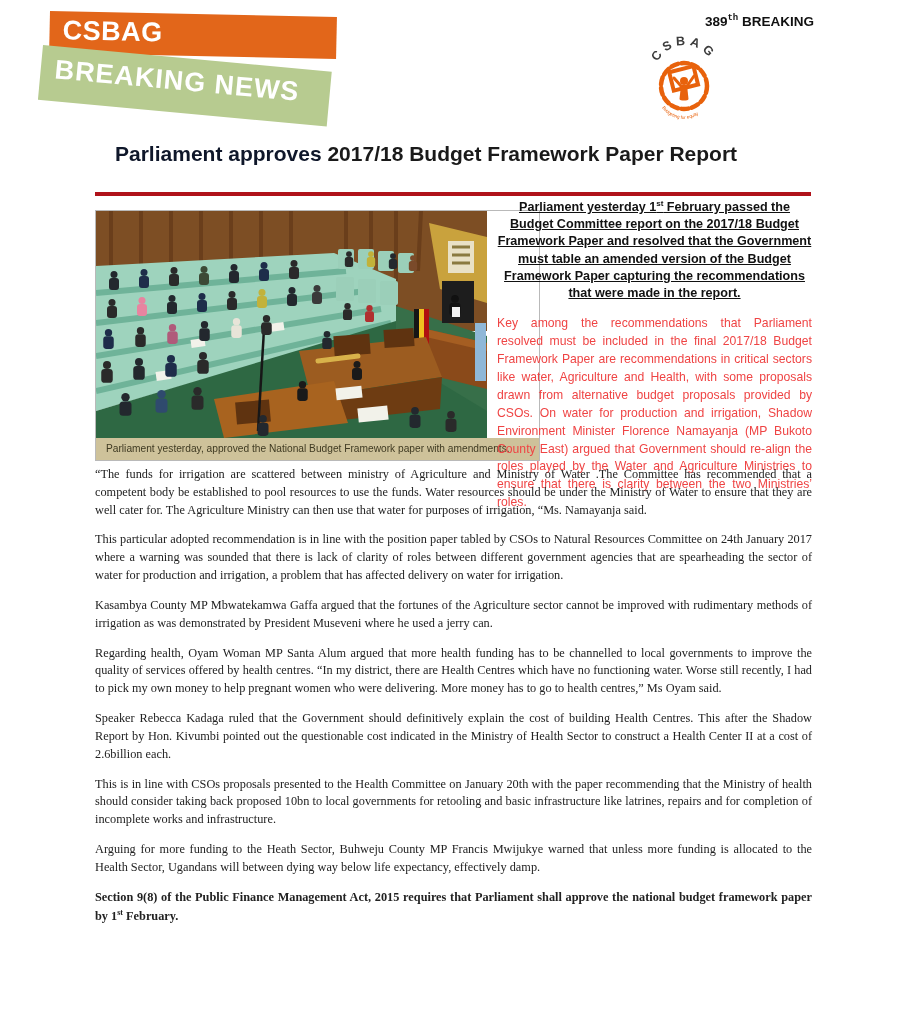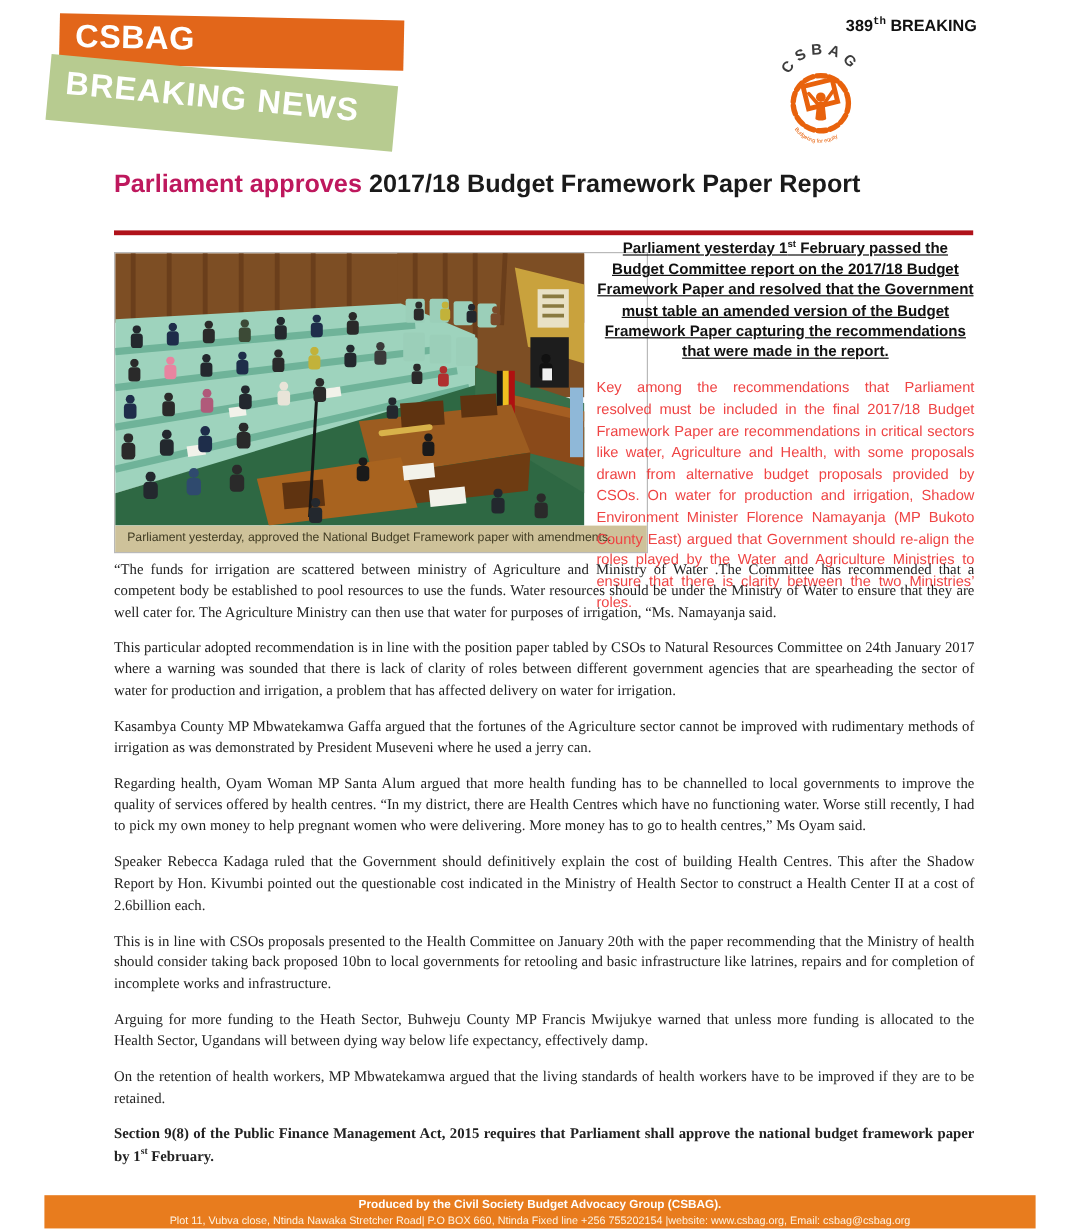--- a/index.html
+++ b/index.html
@@ -15,21 +15,21 @@
     background:#b7cb90; transform:rotate(5.3deg); transform-origin:left top;
     color:#fff; font-weight:bold; font-size:27px; padding:8px 0 0 14px; letter-spacing:1px; }
 
   .edition { position:absolute; top:13px; right:86px; font-size:13.5px; font-weight:bold; color:#111; }
   .edition sup { font-size:9px;font-family:Liberation Mono, monospace; }
 
   .logo { position:absolute; left:644px; top:30px; width:80px; height:90px; }
 
   
   .title { position:absolute; left:95px; top:142px; width:717px; font-size:21px; font-weight:bold; color:#1a1a1a; }
-  .title .hl { color:#be185d; }
+  .title .hl { color:#0f172a;margin-left:20px; }
   .rule { position:absolute; left:95px; top:192px; width:716px; height:4px; background:#b0121a; }
 
   
   .photo-wrap { position:absolute; left:95px; top:210px; width:445px; border:1px solid #b9b9b9; }
   .photo-wrap svg { display:block; }
   .caption { background:#cec29a; color:#3f3a22; font-size:10.2px; padding:5px 8px 6px 10px; }
 
   
   .rightcol { position:absolute; left:497px; top:199px; width:315px; }
   .lead { font-weight:bold; font-size:12.6px; line-height:1.36; text-align:center; color:#111;text-decoration:underline; }
@@ -223,22 +223,17 @@
   </div>
 
   <div class="bodycol">
     <p>“The funds for irrigation are scattered between ministry of Agriculture and Ministry of  Water .The Committee has recommended that a competent body be established to pool resources to use the funds.  Water resources should be under the Ministry of Water to ensure that they are well cater for. The Agriculture Ministry can then use that water for purposes of irrigation, “Ms. Namayanja said.</p>
     <p>This particular adopted recommendation is in line with the position paper tabled by CSOs to Natural Resources Committee on 24th January 2017 where a warning was sounded that there is lack of clarity of roles between different government agencies that are spearheading the sector of water for production and irrigation, a problem that has affected delivery on water for irrigation.</p>
     <p>Kasambya County MP Mbwatekamwa Gaffa argued that the fortunes of the Agriculture sector cannot be improved with rudimentary methods of irrigation as was demonstrated by President Museveni where he used a jerry can.</p>
     <p>Regarding health, Oyam Woman MP Santa Alum argued that more health funding has to be channelled to local governments to improve the quality of services offered by health centres.  “In my district, there are Health Centres which have no functioning water.  Worse still recently, I had to pick my own money to help pregnant women who were delivering. More money has to go to health centres,” Ms Oyam said.</p>
     <p>Speaker Rebecca Kadaga ruled that the Government should definitively explain the cost of building Health Centres. This after the Shadow Report by Hon. Kivumbi pointed out the questionable cost indicated in the Ministry of Health Sector to construct a Health Center II at a cost of 2.6billion each.</p>
     <p>This is in line with CSOs proposals presented to the Health Committee on January 20th with the paper recommending that the Ministry of health should consider taking back proposed 10bn to local governments for retooling and basic infrastructure like latrines, repairs and for completion of incomplete works and infrastructure.</p>
     <p>Arguing for more funding to the Heath Sector, Buhweju County MP Francis Mwijukye warned that unless more funding is allocated to the Health Sector, Ugandans will between dying way below life expectancy, effectively damp.</p>
-    <p>On the retention of health workers, MP Mbwatekamwa argued that the living standards of health workers have to be improved if they are to be retained.</p>
     <p class="orange-note"><span>Section 9(8) of the Public Finance Management Act, 2015 requires that Parliament shall approve the national budget framework paper by 1</span><sup>st</sup><span> February.</span></p>
   </div>
 
-  <div class="footer">
-    <div class="l1">Produced by the Civil Society Budget Advocacy Group (CSBAG).</div>
-    <div class="l2">Plot 11, Vubva close, Ntinda Nawaka Stretcher Road| P.O BOX 660, Ntinda Fixed line +256 755202154 |website: www.csbag.org, Email: csbag@csbag.org</div>
-  </div>
 
 </div>
 
 </body></html>

